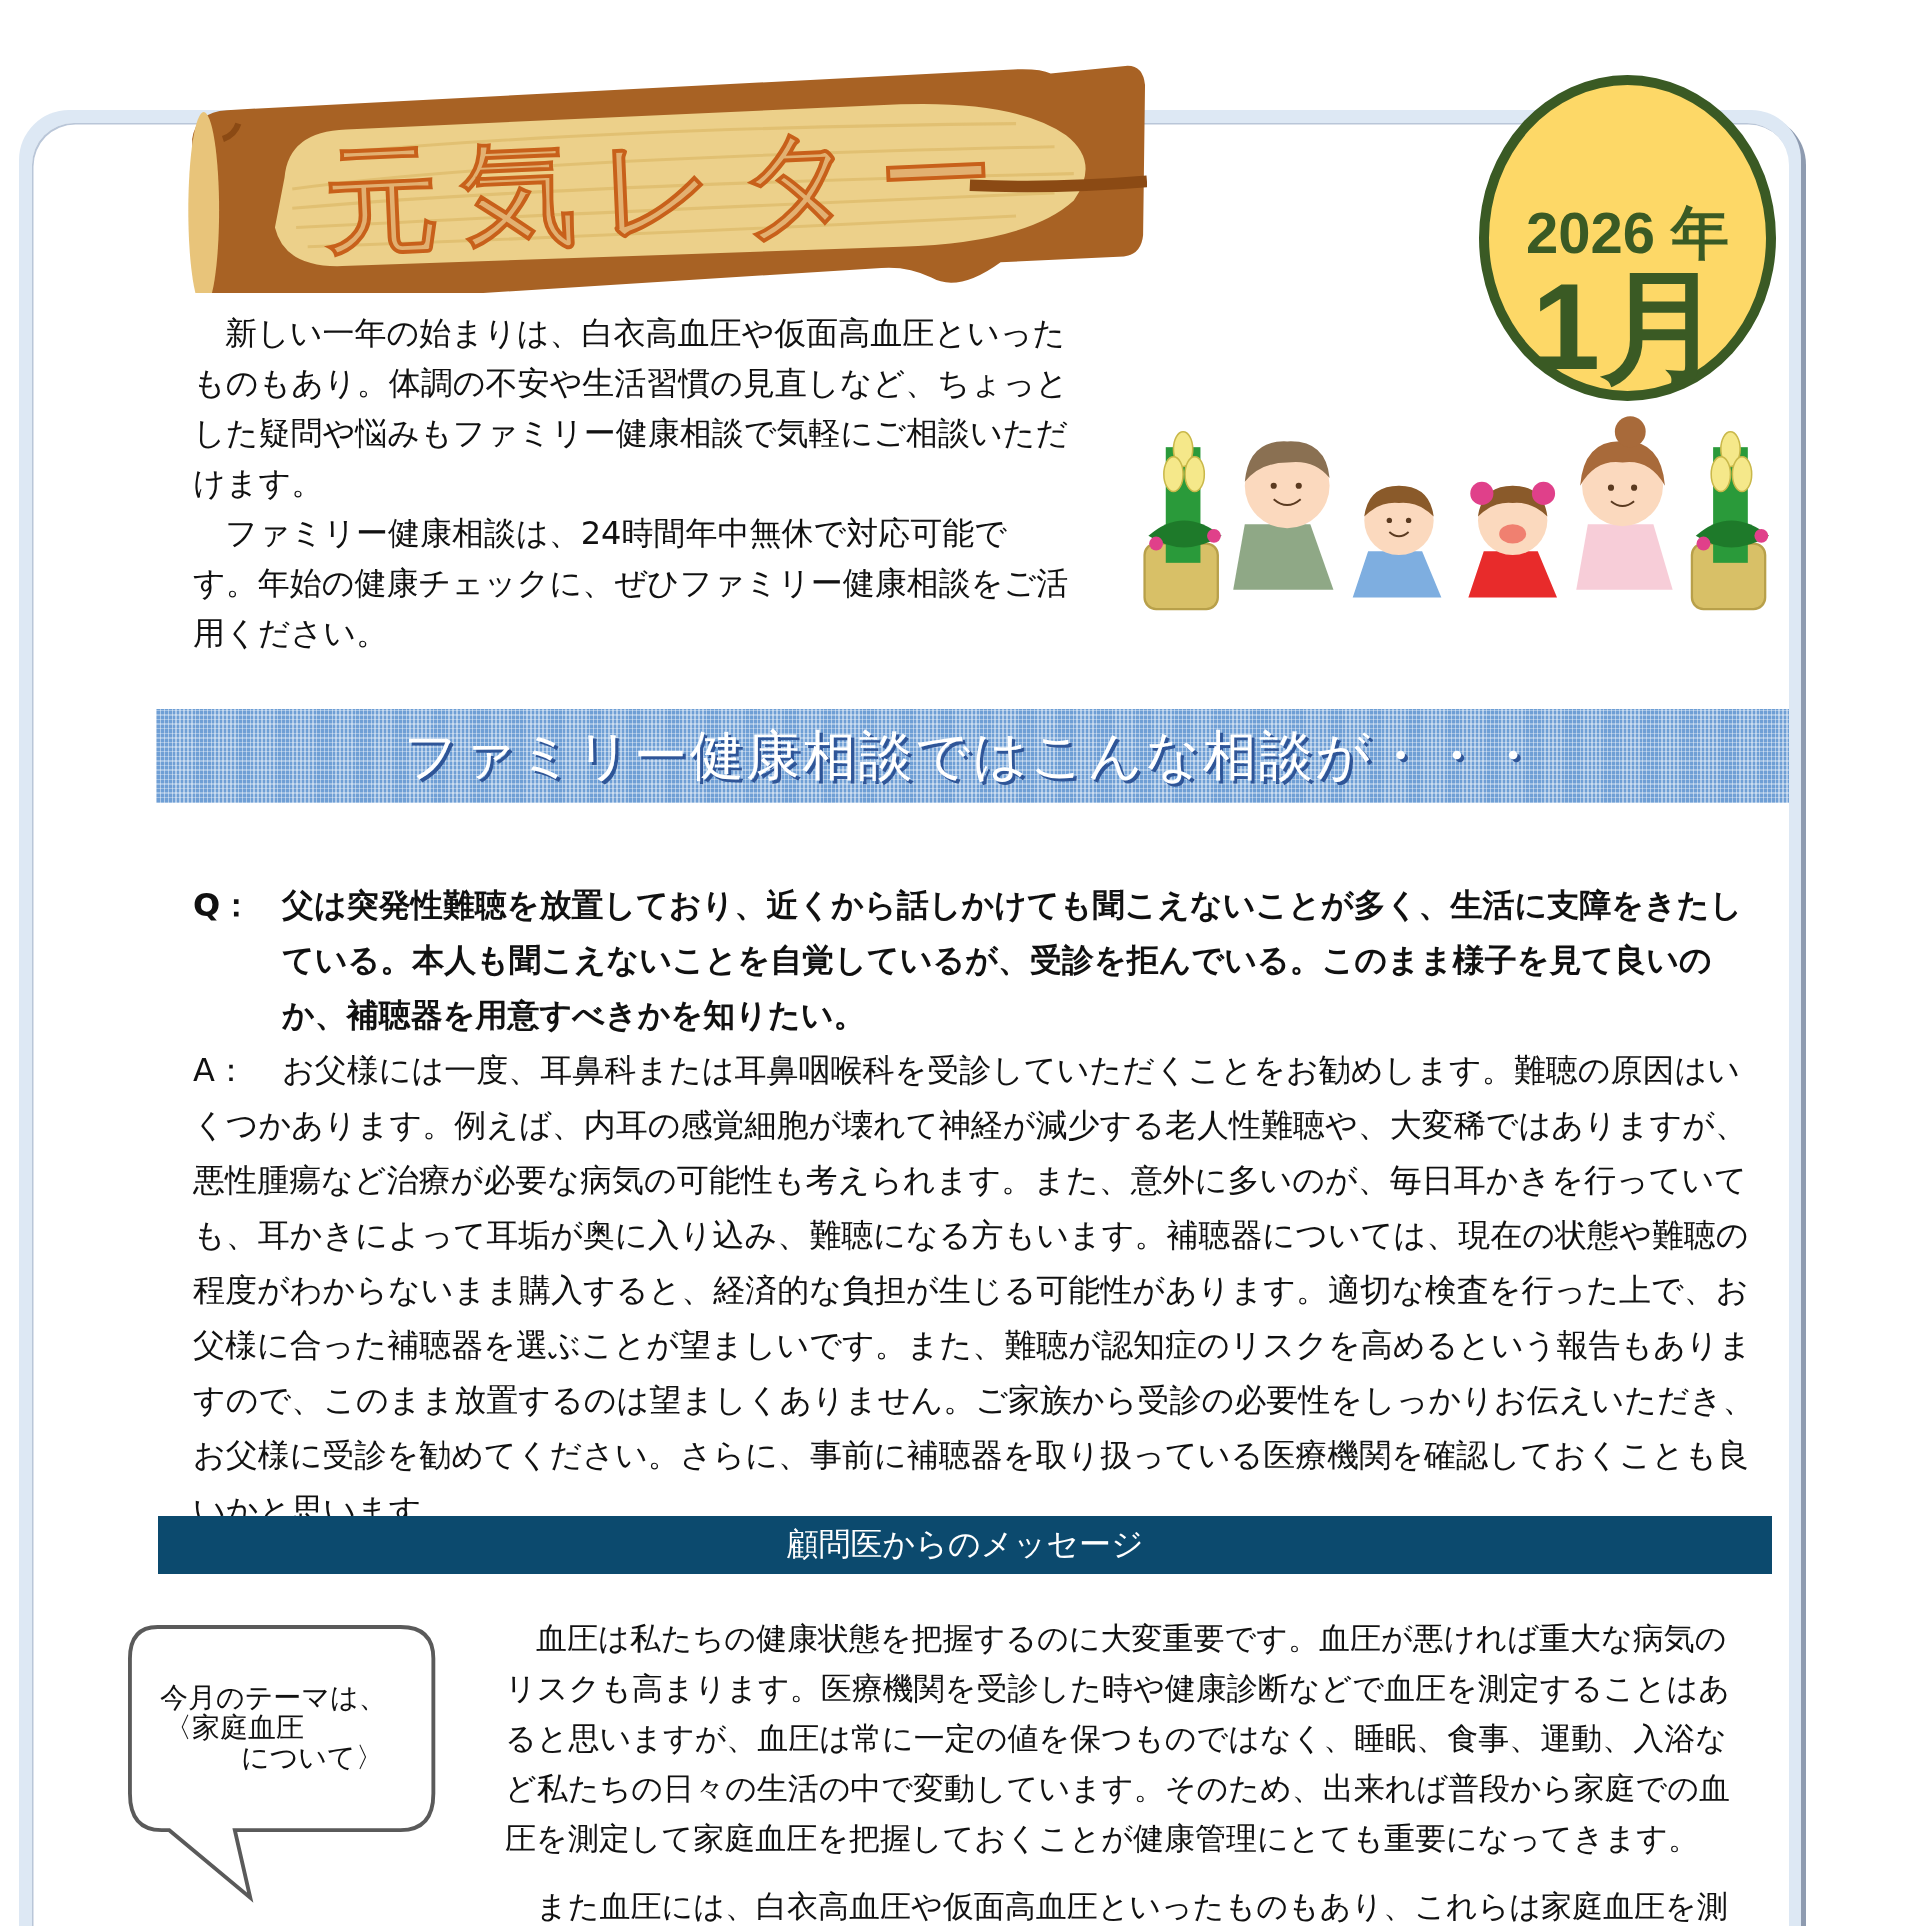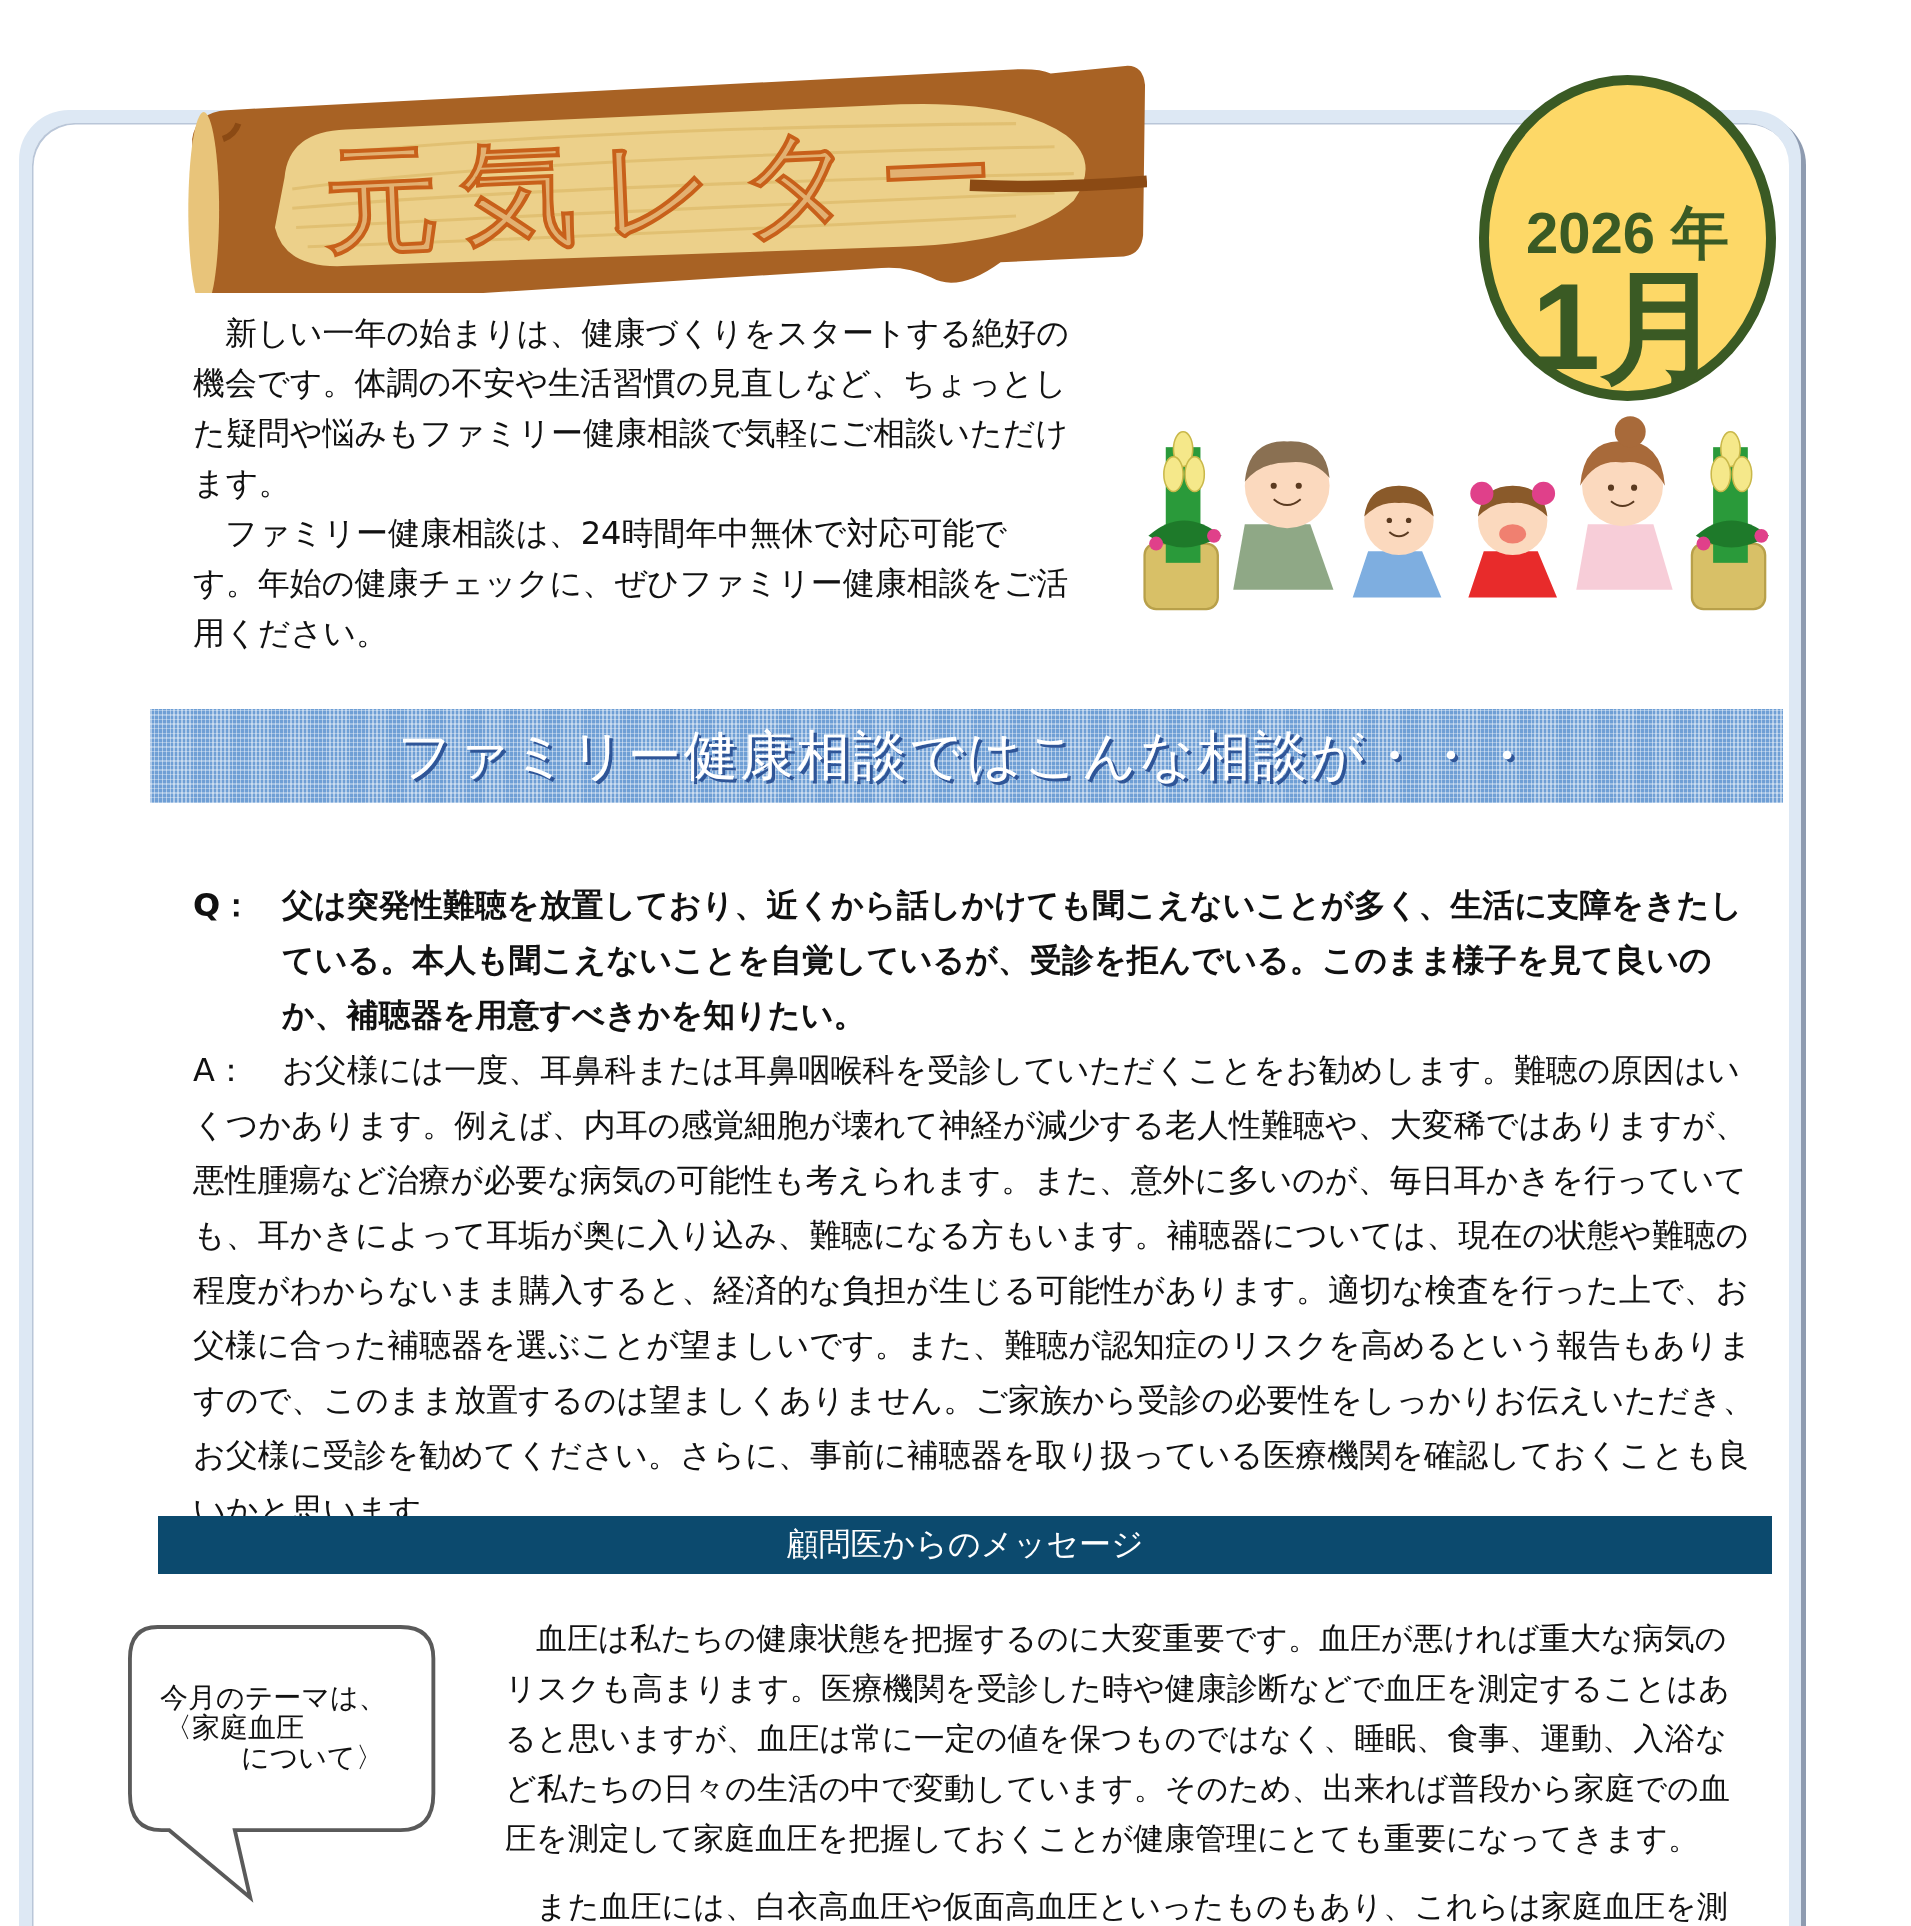--- a/index.html
+++ b/index.html
@@ -32,21 +32,21 @@
                  color:#3a5a24; line-height:1.05; }
 
   
   .intro { left:193px; top:308px; width:878px; font-size:32px; line-height:50px; }
   .intro p { margin:0; text-indent:32px; }
 
   
   .family { left:1133px; top:397px; width:663px; height:216px; }
 
   
-  .banner { left:150px; top:709px; width:1633px; height:94px;
+  .banner { left:156px; top:709px; width:1633px; height:94px;
             background-color:#6f9fd5;
             background-image:repeating-linear-gradient(90deg, rgba(255,255,255,.45) 0 1.5px, transparent 1.5px 3.9px),
                              repeating-linear-gradient(0deg, rgba(255,255,255,.35) 0 1.5px, transparent 1.5px 4.6px);
             display:flex; align-items:center; justify-content:center; }
   .banner-text { font-size:54px; color:#ffffff; letter-spacing:2.3px;
                  text-shadow:3.1px 3.1px 0 #2f5597; }
 
   
   .qa { left:193px; top:878px; width:1579px; font-size:32px; line-height:55px; }
   .q-row { display:flex; font-weight:bold; }
@@ -99,21 +99,21 @@
   <span>タ</span>
   <span>ー</span>
 </div>
 
 <div class="abs badge">
   <div class="badge-year">2026 年</div>
   <div class="badge-month">1月</div>
 </div>
 
 <div class="abs intro">
-  <p>新しい一年の始まりは、健康づくりをスタートする絶好の機会です。体調の不安や生活習慣の見直しなど、ちょっとした疑問や悩みもファミリー健康相談で気軽にご相談いただけます。</p>
+  <p>新しい一年の始まりは、白衣高血圧や仮面高血圧といったものもあり。体調の不安や生活習慣の見直しなど、ちょっとした疑問や悩みもファミリー健康相談で気軽にご相談いただけます。</p>
   <p>ファミリー健康相談は、24時間年中無休で対応可能です。年始の健康チェックに、ぜひファミリー健康相談をご活用ください。</p>
 </div>
 
 <svg class="abs family" viewBox="0 0 1720 560">
 
   <g>
     <rect x="30" y="380" width="190" height="170" rx="30" fill="#d8c067" stroke="#b8a04a" stroke-width="6"></rect>
     <rect x="85" y="130" width="90" height="300" fill="#2a9a3a"></rect>
     <ellipse cx="130" cy="135" rx="25" ry="45" fill="#f5e88a" stroke="#c9b84a" stroke-width="4"></ellipse>
     <ellipse cx="105" cy="200" rx="25" ry="45" fill="#f5e88a" stroke="#c9b84a" stroke-width="4"></ellipse>

